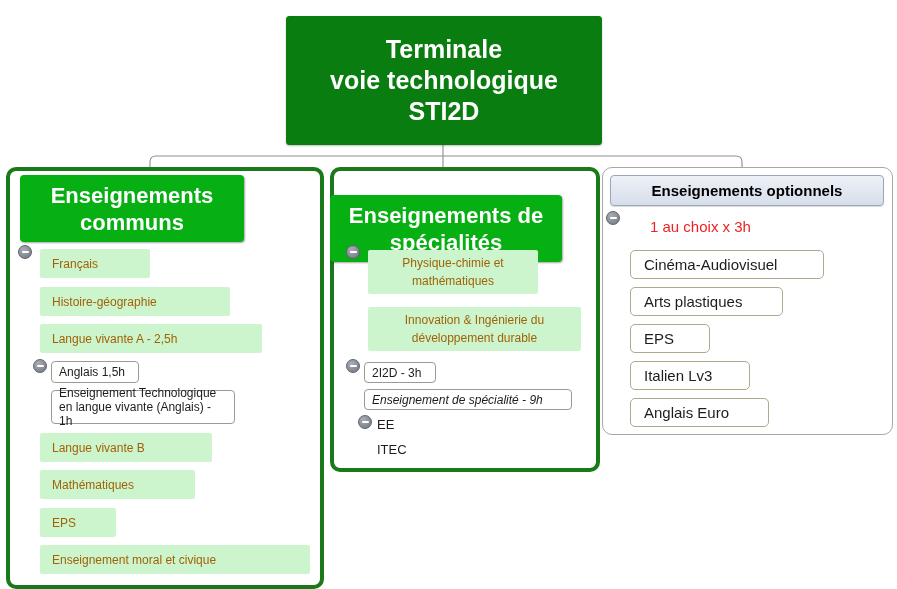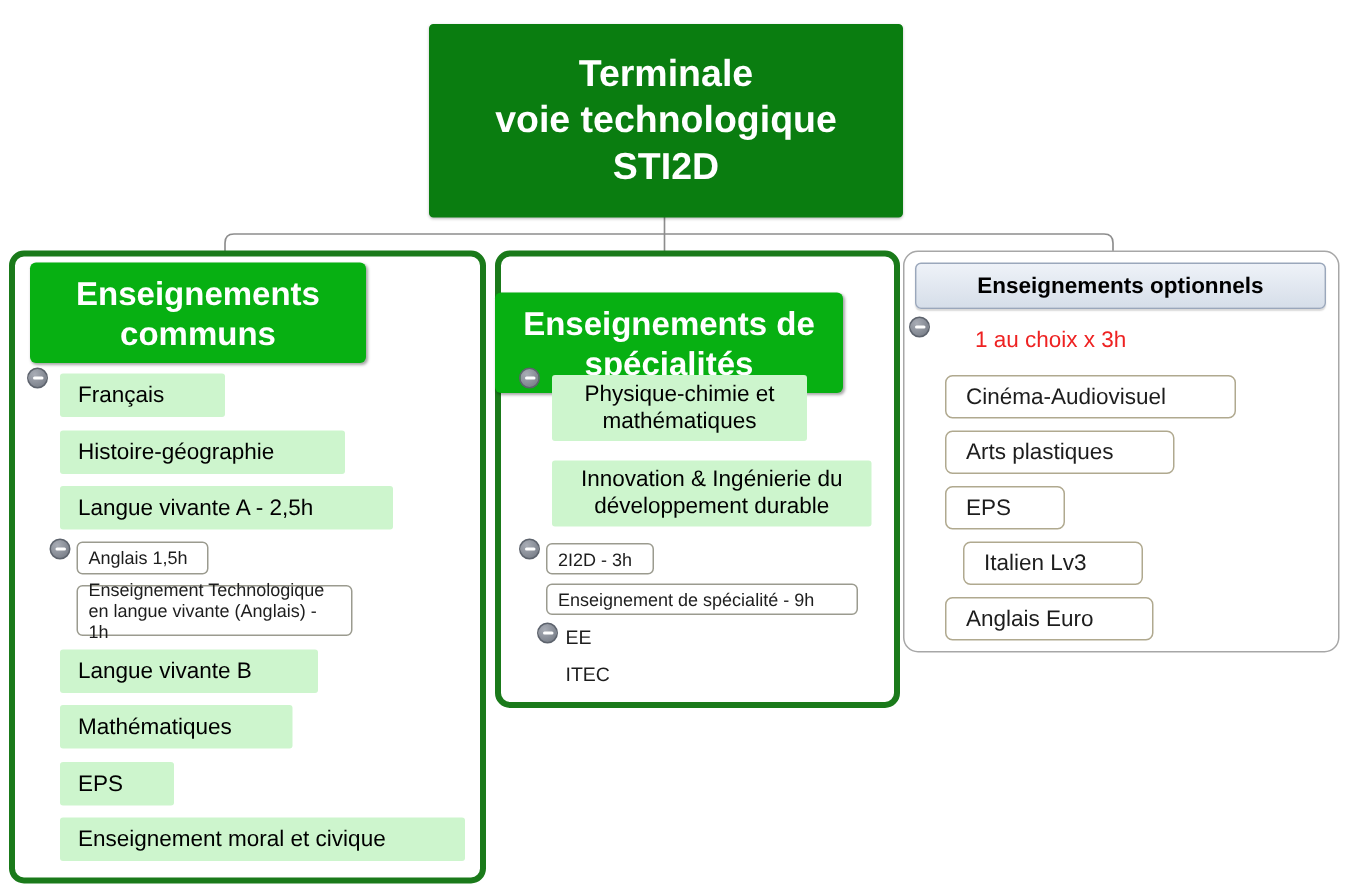--- a/index.html
+++ b/index.html
@@ -39,21 +39,21 @@
   }
   .ghead.blue{
     background:linear-gradient(#eef2f8,#d6dee9);
     border:1px solid #9aa7bb;color:#000000;font-size:15px;
     box-shadow:0 1px 1px rgba(0,0,0,.15);
   }
 
   
   .chip{position:absolute;display:flex;align-items:center;box-sizing:border-box;}
   .chip.lgreen{
-    background:#cdf5cd;color:#000000;font-size:15px;line-height:18px;
+    background:#cdf5cd;color:#a16207;font-size:12px;line-height:18px;
     border-radius:2px;padding:4px 12px;
   }
   .chip.lgreen.ctr{justify-content:center;text-align:center;}
   .chip.white{
     background:#ffffff;border:1px solid #9b9b8f;border-radius:4px;
     color:#1d1d1d;font-size:12px;line-height:14px;padding:0 7px;
   }
   .chip.white.big{font-size:15px;padding:0 13px;border-color:#b0a98f;border-radius:5px;}
   .chip.plain{background:transparent;color:#1d1d1d;font-size:13px;padding:0;justify-content:center;}
   .chip.red{background:transparent;color:#ee2222;font-size:15px;padding:0;}
@@ -179,21 +179,21 @@
     <span class="txt">Innovation &amp; Ingénierie du développement durable</span>
   </div>
   <div class="chip lgreen ctr" style="left:368px;top:250px;width:170px;height:44px;">
     <span class="txt">Physique-chimie et mathématiques</span>
   </div>
 
   <div class="knob" style="left:346px;top:359px;"></div>
   <div class="chip white" style="left:364px;top:362px;width:72px;height:21px;">
     <span class="txt">2I2D - 3h</span>
   </div>
-  <div class="chip white" style="left:364px;top:389px;width:208px;height:21px;">
+  <div class="chip white" style="left:364px;top:389px;width:208px;height:21px;font-style:italic;">
     <span class="txt">Enseignement de spécialité - 9h</span>
   </div>
 
   <div class="knob" style="left:358px;top:415px;"></div>
   <div class="chip plain" style="left:377px;top:416px;width:60px;height:17px;">
     <span class="txt">EE</span>
   </div>
   <div class="chip plain" style="left:377px;top:441px;width:60px;height:17px;">
     <span class="txt">ITEC</span>
   </div>
@@ -211,20 +211,20 @@
 
   <div class="chip white big" style="left:630px;top:250px;width:194px;height:29px;">
     <span class="txt">Cinéma-Audiovisuel</span>
   </div>
   <div class="chip white big" style="left:630px;top:287px;width:153px;height:29px;">
     <span class="txt">Arts plastiques</span>
   </div>
   <div class="chip white big" style="left:630px;top:324px;width:80px;height:29px;">
     <span class="txt">EPS</span>
   </div>
-  <div class="chip white big" style="left:630px;top:361px;width:120px;height:29px;margin-left:12px;">
+  <div class="chip white big" style="left:630px;top:361px;width:120px;height:29px;">
     <span class="txt">Italien Lv3</span>
   </div>
   <div class="chip white big" style="left:630px;top:398px;width:139px;height:29px;">
     <span class="txt">Anglais Euro</span>
   </div>
 
 </div>
 
 </body></html>

